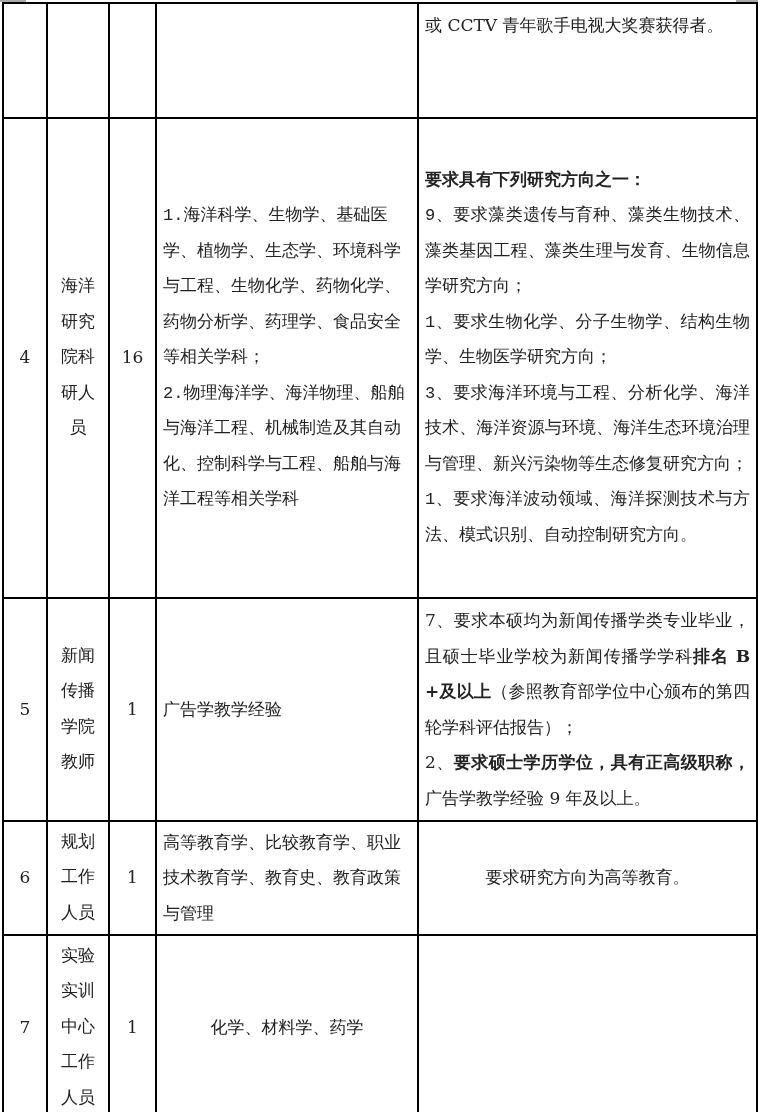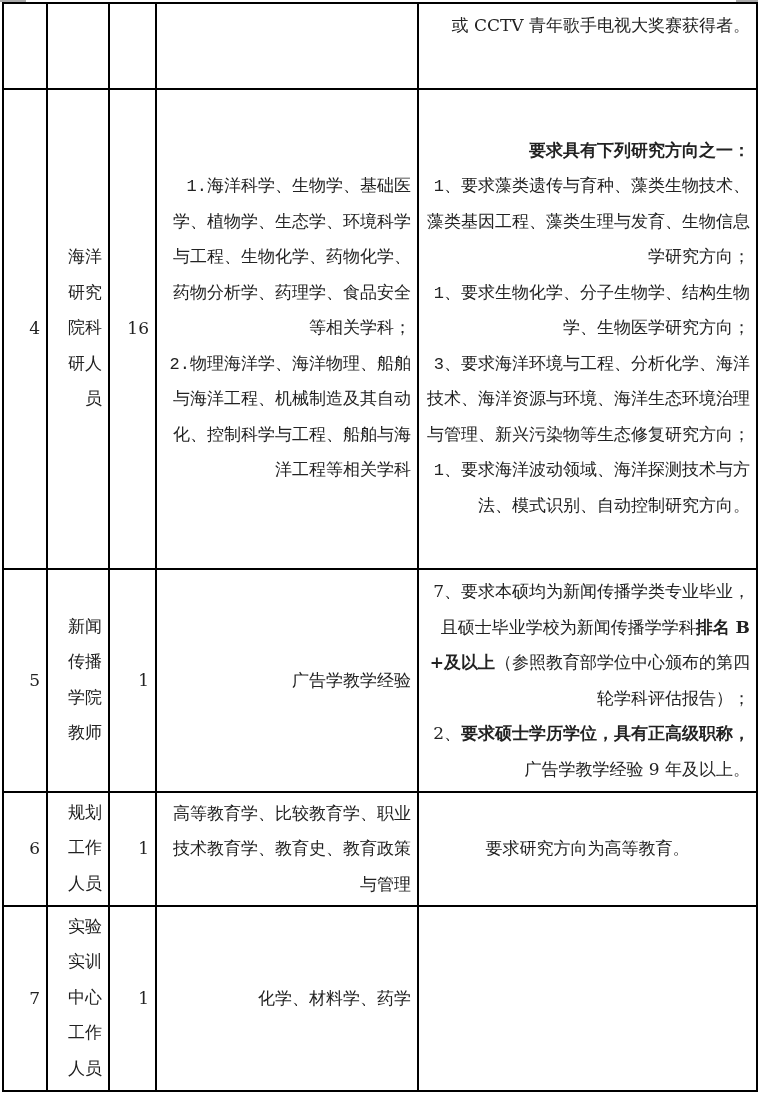--- a/index.html
+++ b/index.html
@@ -13,21 +13,20 @@
       border-collapse: collapse; table-layout: fixed;
       width: 754px;
     }
     table.grid td {
       border: 2px solid #000000;
       padding: 0 6px;
       font-size: 17px;
       line-height: 35.5px;
       vertical-align: middle;
       word-break: break-all;
-      text-align: right;
     }
     td.c-no, td.c-cnt { text-align: center; }
     td.c-pos { text-align: center; padding: 0 6px; border-radius: 21px; }
     td.c-major { text-align: left; }
     td.c-req { text-align: justify; }
     td.center-text { text-align: center; }
     .b { font-weight: bold; }
     .line { display: block; font-family: Liberation Mono, monospace; }
   </style>
 </head>
@@ -39,21 +38,21 @@
 <table class="grid">
   <colgroup>
     <col style="width:44px">
     <col style="width:62px">
     <col style="width:47px">
     <col style="width:262px">
     <col style="width:339px">
   </colgroup>
   <tbody>
 
-    <tr style="height:86px">
+    <tr style="height:115px">
       <td class="c-no"></td>
       <td class="c-pos"></td>
       <td class="c-cnt"></td>
       <td class="c-major"></td>
       <td class="c-req" style="vertical-align:top; padding-top:4px; padding-bottom:20px">
         <span>或 CCTV 青年歌手电视大奖赛获得者。</span>
       </td>
     </tr>
 
     <tr style="height:480px">
@@ -65,21 +64,21 @@
         <span class="line">研人</span>
         <span class="line">员</span>
       </td>
       <td class="c-cnt">16</td>
       <td class="c-major">
         <span class="line">1.海洋科学、生物学、基础医学、植物学、生态学、环境科学与工程、生物化学、药物化学、药物分析学、药理学、食品安全等相关学科；</span>
         <span class="line">2.物理海洋学、海洋物理、船舶与海洋工程、机械制造及其自动化、控制科学与工程、船舶与海洋工程等相关学科</span>
       </td>
       <td class="c-req">
         <span class="line b">要求具有下列研究方向之一：</span>
-        <span class="line">1、要求藻类遗传与育种、藻类生物技术、藻类基因工程、藻类生理与发育、生物信息学研究方向；</span>
+        <span class="line">9、要求藻类遗传与育种、藻类生物技术、藻类基因工程、藻类生理与发育、生物信息学研究方向；</span>
         <span class="line">1、要求生物化学、分子生物学、结构生物学、生物医学研究方向；</span>
         <span class="line">3、要求海洋环境与工程、分析化学、海洋技术、海洋资源与环境、海洋生态环境治理与管理、新兴污染物等生态修复研究方向；</span>
         <span class="line">1、要求海洋波动领域、海洋探测技术与方法、模式识别、自动控制研究方向。</span>
       </td>
     </tr>
 
     <tr style="height:223px">
       <td class="c-no">5</td>
       <td class="c-pos">
         <span class="line">新闻</span>

